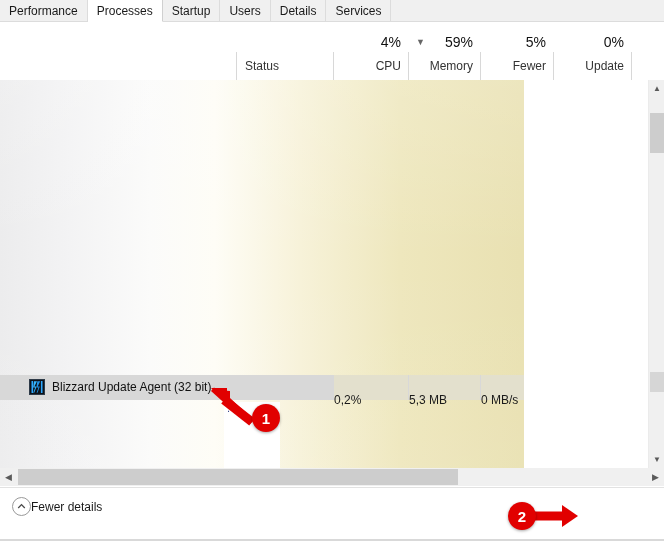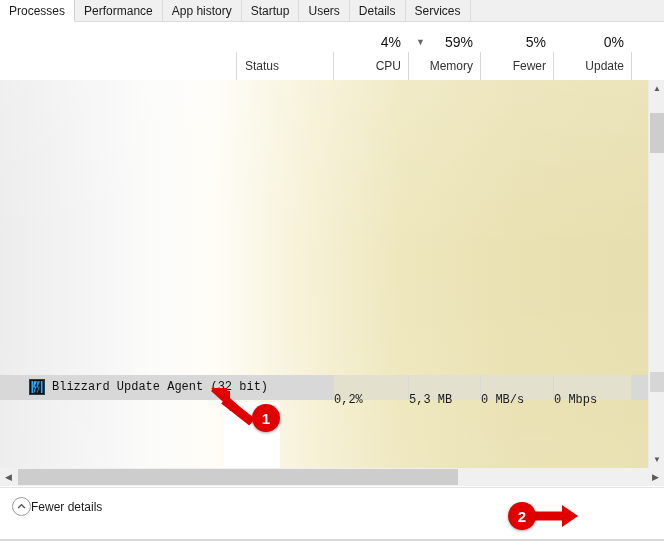--- a/index.html
+++ b/index.html
@@ -96,33 +96,32 @@
     top: 16px;
     font-size: 9px;
     color: #666;
     line-height: 1;
   }
 
   
   #listbody {
     position: absolute;
     left: 0; top: 80px;
-    width: 648px; height: 388px;
+    width: 524px; height: 388px;
     overflow: hidden;
     background:
       linear-gradient(to right,
         #ececed 0px,
         #f3f3f4 70px,
         #fbfbfa 150px,
         #fefdf6 215px,
         #f7f2d9 300px,
         #eee7bd 400px,
         #e9e1b2 520px,
         #e7dfae 648px);
-    font-family: Liberation Mono, monospace;
   }
   #listbody .vgrad2 {
     position: absolute;
     left: 0; top: 0; width: 648px; height: 388px;
     background: linear-gradient(to bottom, rgba(255,255,255,0.16) 0%, rgba(255,255,255,0.0) 45%, rgba(255,255,255,0.06) 100%);
     pointer-events: none;
   }
 
   
   #procrow {
@@ -307,28 +306,25 @@
     font-family: "Liberation Sans", sans-serif;
     box-shadow: 0 1px 3px rgba(0,0,0,0.35);
   }
 </style>
 </head>
 <body>
 
 <div id="app">
 
   <div id="tabbar">
+    <div class="tab">
+        <span>Performance</span>
+      </div>
     <div class="tab active">
         <span>Processes</span>
-      </div>
-    <div class="tab">
-        <span>Performance</span>
-      </div>
-    <div class="tab">
-        <span>App history</span>
       </div>
     <div class="tab">
         <span>Startup</span>
       </div>
     <div class="tab">
         <span>Users</span>
       </div>
     <div class="tab">
         <span>Details</span>
       </div>

